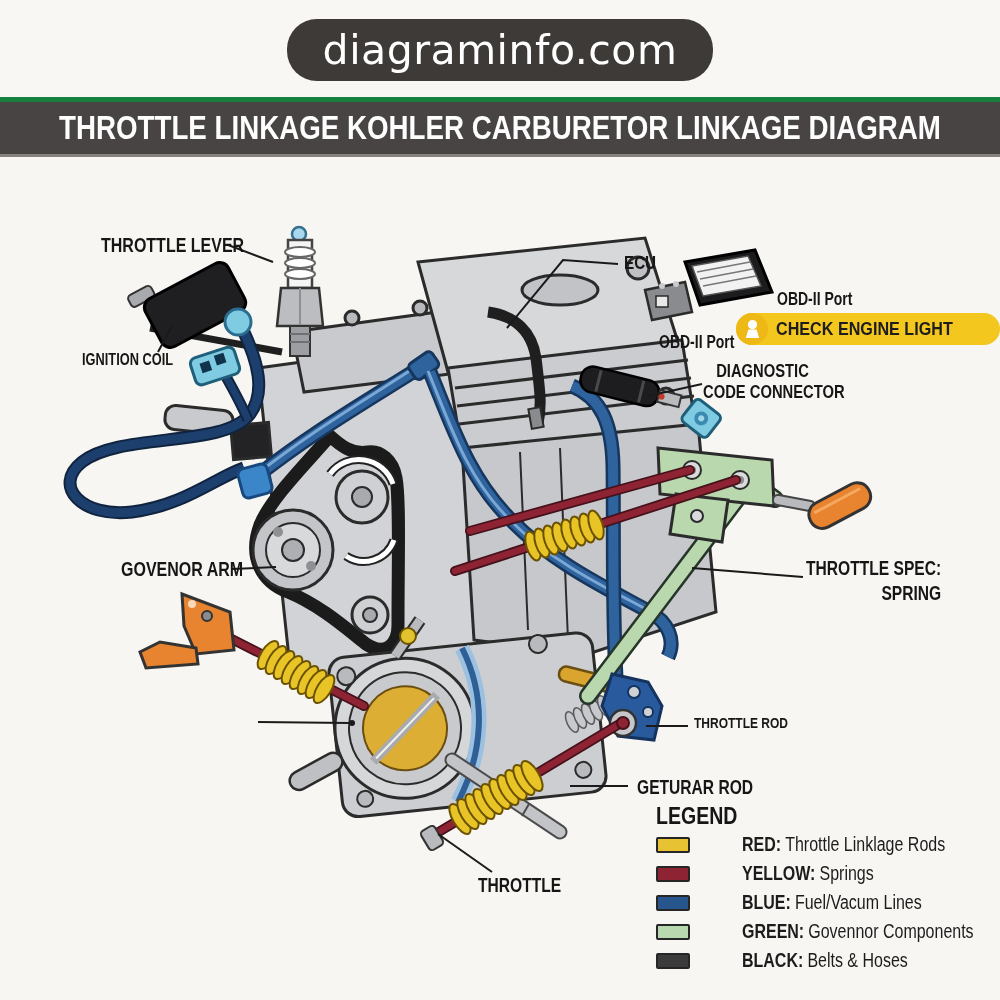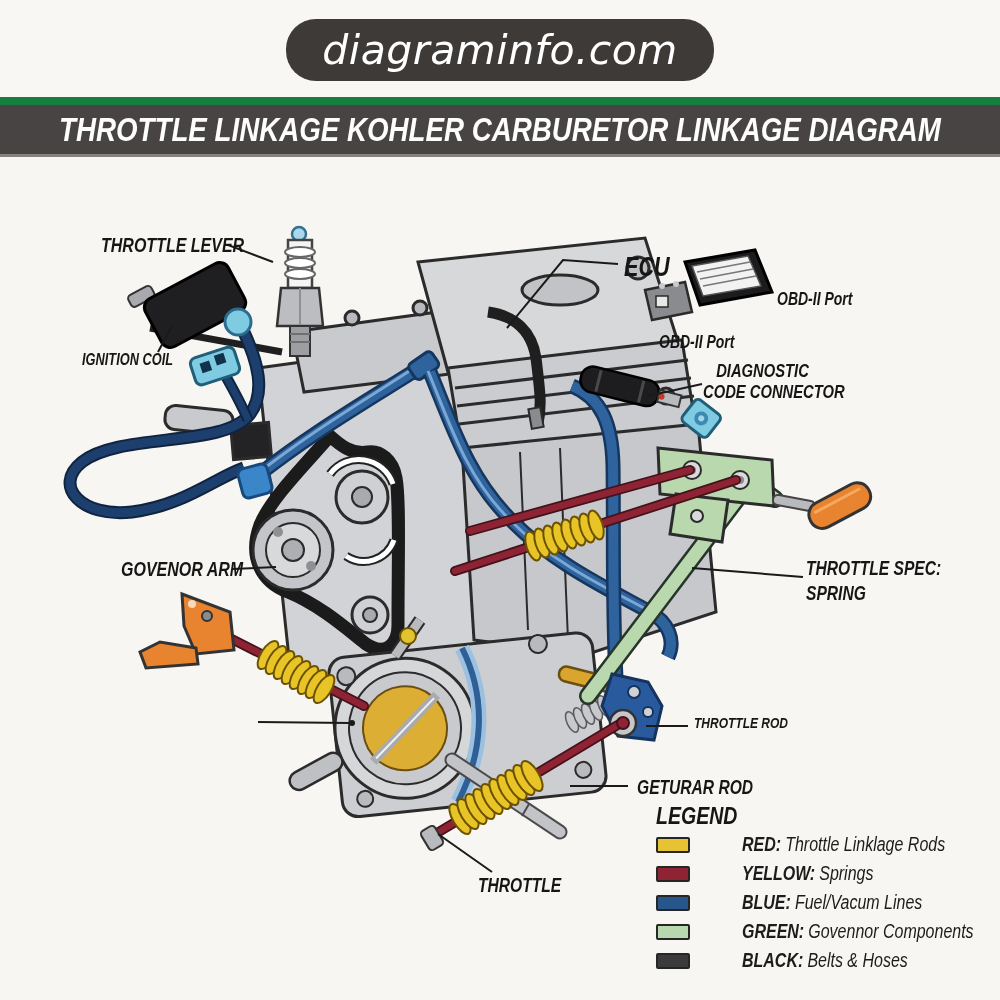--- a/index.html
+++ b/index.html
@@ -1,21 +1,21 @@
 <!DOCTYPE html>
 <html><head>
 <meta charset="utf-8">
 <style>
   html,body{margin:0;padding:0;}
   body{width:1000px;height:1000px;background:#f8f6f2;font-family:"Liberation Sans",sans-serif;position:relative;overflow:hidden;}
-  .stage{position:absolute;inset:0;width:1000px;height:1000px;font-style:italic;}
+  .stage{position:absolute;inset:0;width:1000px;height:1000px;}
   
   .banner-wrap{position:absolute;top:0;left:0;width:1000px;height:100px;background:#f9f7f4;display:flex;align-items:center;justify-content:center;}
   .banner{background:#3e3a38;color:#fff;border-radius:30px;padding:7px 36px;font-size:41px;font-weight:400;letter-spacing:.5px;font-family:"DejaVu Sans",sans-serif;}
-  .titlebar{position:absolute;top:97px;left:0;width:1000px;height:60px;background:#474443;border-top:8px solid #15803d;border-bottom:3px solid #85817e;box-sizing:border-box;display:flex;align-items:center;justify-content:center;}
+  .titlebar{position:absolute;top:97px;left:0;width:1000px;height:60px;background:#474443;border-top:5px solid #15803d;border-bottom:3px solid #85817e;box-sizing:border-box;display:flex;align-items:center;justify-content:center;}
   .titlebar h1{margin:0;color:#fdfdfd;font-size:33px;font-weight:700;letter-spacing:0;transform:scaleX(.84);transform-origin:center;white-space:nowrap;}
   
   .dlabel{position:absolute;color:#161616;font-weight:700;white-space:nowrap;z-index:5;}
   .cond{display:inline-block;transform:scaleX(.8);transform-origin:0 0;}
   .condc{display:block;transform:scaleX(.82);transform-origin:50% 0;}
   .twocenter{text-align:center;}
   svg.art{position:absolute;inset:0;z-index:1;}
   
   .cel{position:absolute;left:736px;top:313px;height:32px;background:#f3c71e;border-radius:17px;display:flex;align-items:center;padding:0 16px 0 40px;z-index:5;}
   .cel .txt{font-size:19px;font-weight:700;color:#1d1d1d;display:inline-block;transform:scaleX(.85);transform-origin:0 50%;white-space:nowrap;}
@@ -281,33 +281,41 @@
       <line x1="258" y1="722" x2="350" y2="723"></line>
       <circle cx="352" cy="723" r="3" fill="#1a1a1a" stroke="none"></circle>
       <line x1="688" y1="726" x2="646" y2="726"></line>
       <line x1="628" y1="786" x2="570" y2="786"></line>
       <line x1="492" y1="872" x2="438" y2="834"></line>
     </g>
   </svg>
 
   <div class="dlabel" style="left:101px;top:234px;font-size:20px;"><span class="cond">THROTTLE LEVER</span></div>
   <div class="dlabel" style="left:82px;top:351px;font-size:16px;"><span class="cond">IGNITION COIL</span></div>
-  <div class="dlabel" style="left:624px;top:252px;font-size:27px;"><span class="cond">ECU</span></div>
+  <div class="dlabel" style="left:624px;top:252px;font-size:19px;"><span class="cond">ECU</span></div>
   <div class="dlabel" style="left:777px;top:289px;font-size:17.5px;"><span class="cond">OBD-II Port</span></div>
   <div class="dlabel" style="left:659px;top:332px;font-size:17.5px;"><span class="cond">OBD-II Port</span></div>
 
+  <div class="cel">
+    <span class="dot">
+      <svg width="15" height="19" viewBox="0 0 15 19">
+          <path d="M7.5 0a4.6 4.6 0 1 0 .01 0zM3.4 9.6h8.2l2.6 8.4H.8z" fill="#fff"></path>
+        </svg>
+    </span>
+    <span class="txt">CHECK ENGINE LIGHT</span>
+  </div>
 
   <div class="dlabel twocenter" style="left:690px;top:361px;width:145px;font-size:18px;line-height:21px;">
     <span class="condc">DIAGNOSTIC</span>
     <span class="condc">CODE CONNECTOR</span>
   </div>
 
   <div class="dlabel" style="left:121px;top:558px;font-size:20px;"><span class="cond">GOVENOR ARM</span></div>
 
-  <div class="dlabel" style="left:806px;top:556px;font-size:19.5px;line-height:25px;">
+  <div class="dlabel" style="left:806px;top:556px;font-size:19.5px;line-height:25px;text-align:right;">
     <span class="cond" style="display:block;">THROTTLE SPEC:</span>
     <span class="cond" style="display:block;">SPRING</span>
   </div>
 
 
   <div class="dlabel" style="left:694px;top:714px;font-size:15px;"><span class="cond">THROTTLE ROD</span></div>
   <div class="dlabel" style="left:637px;top:776px;font-size:19.5px;"><span class="cond">GETURAR ROD</span></div>
   <div class="dlabel" style="left:478px;top:874px;font-size:19.5px;"><span class="cond">THROTTLE</span></div>
 
   <div class="legend">

